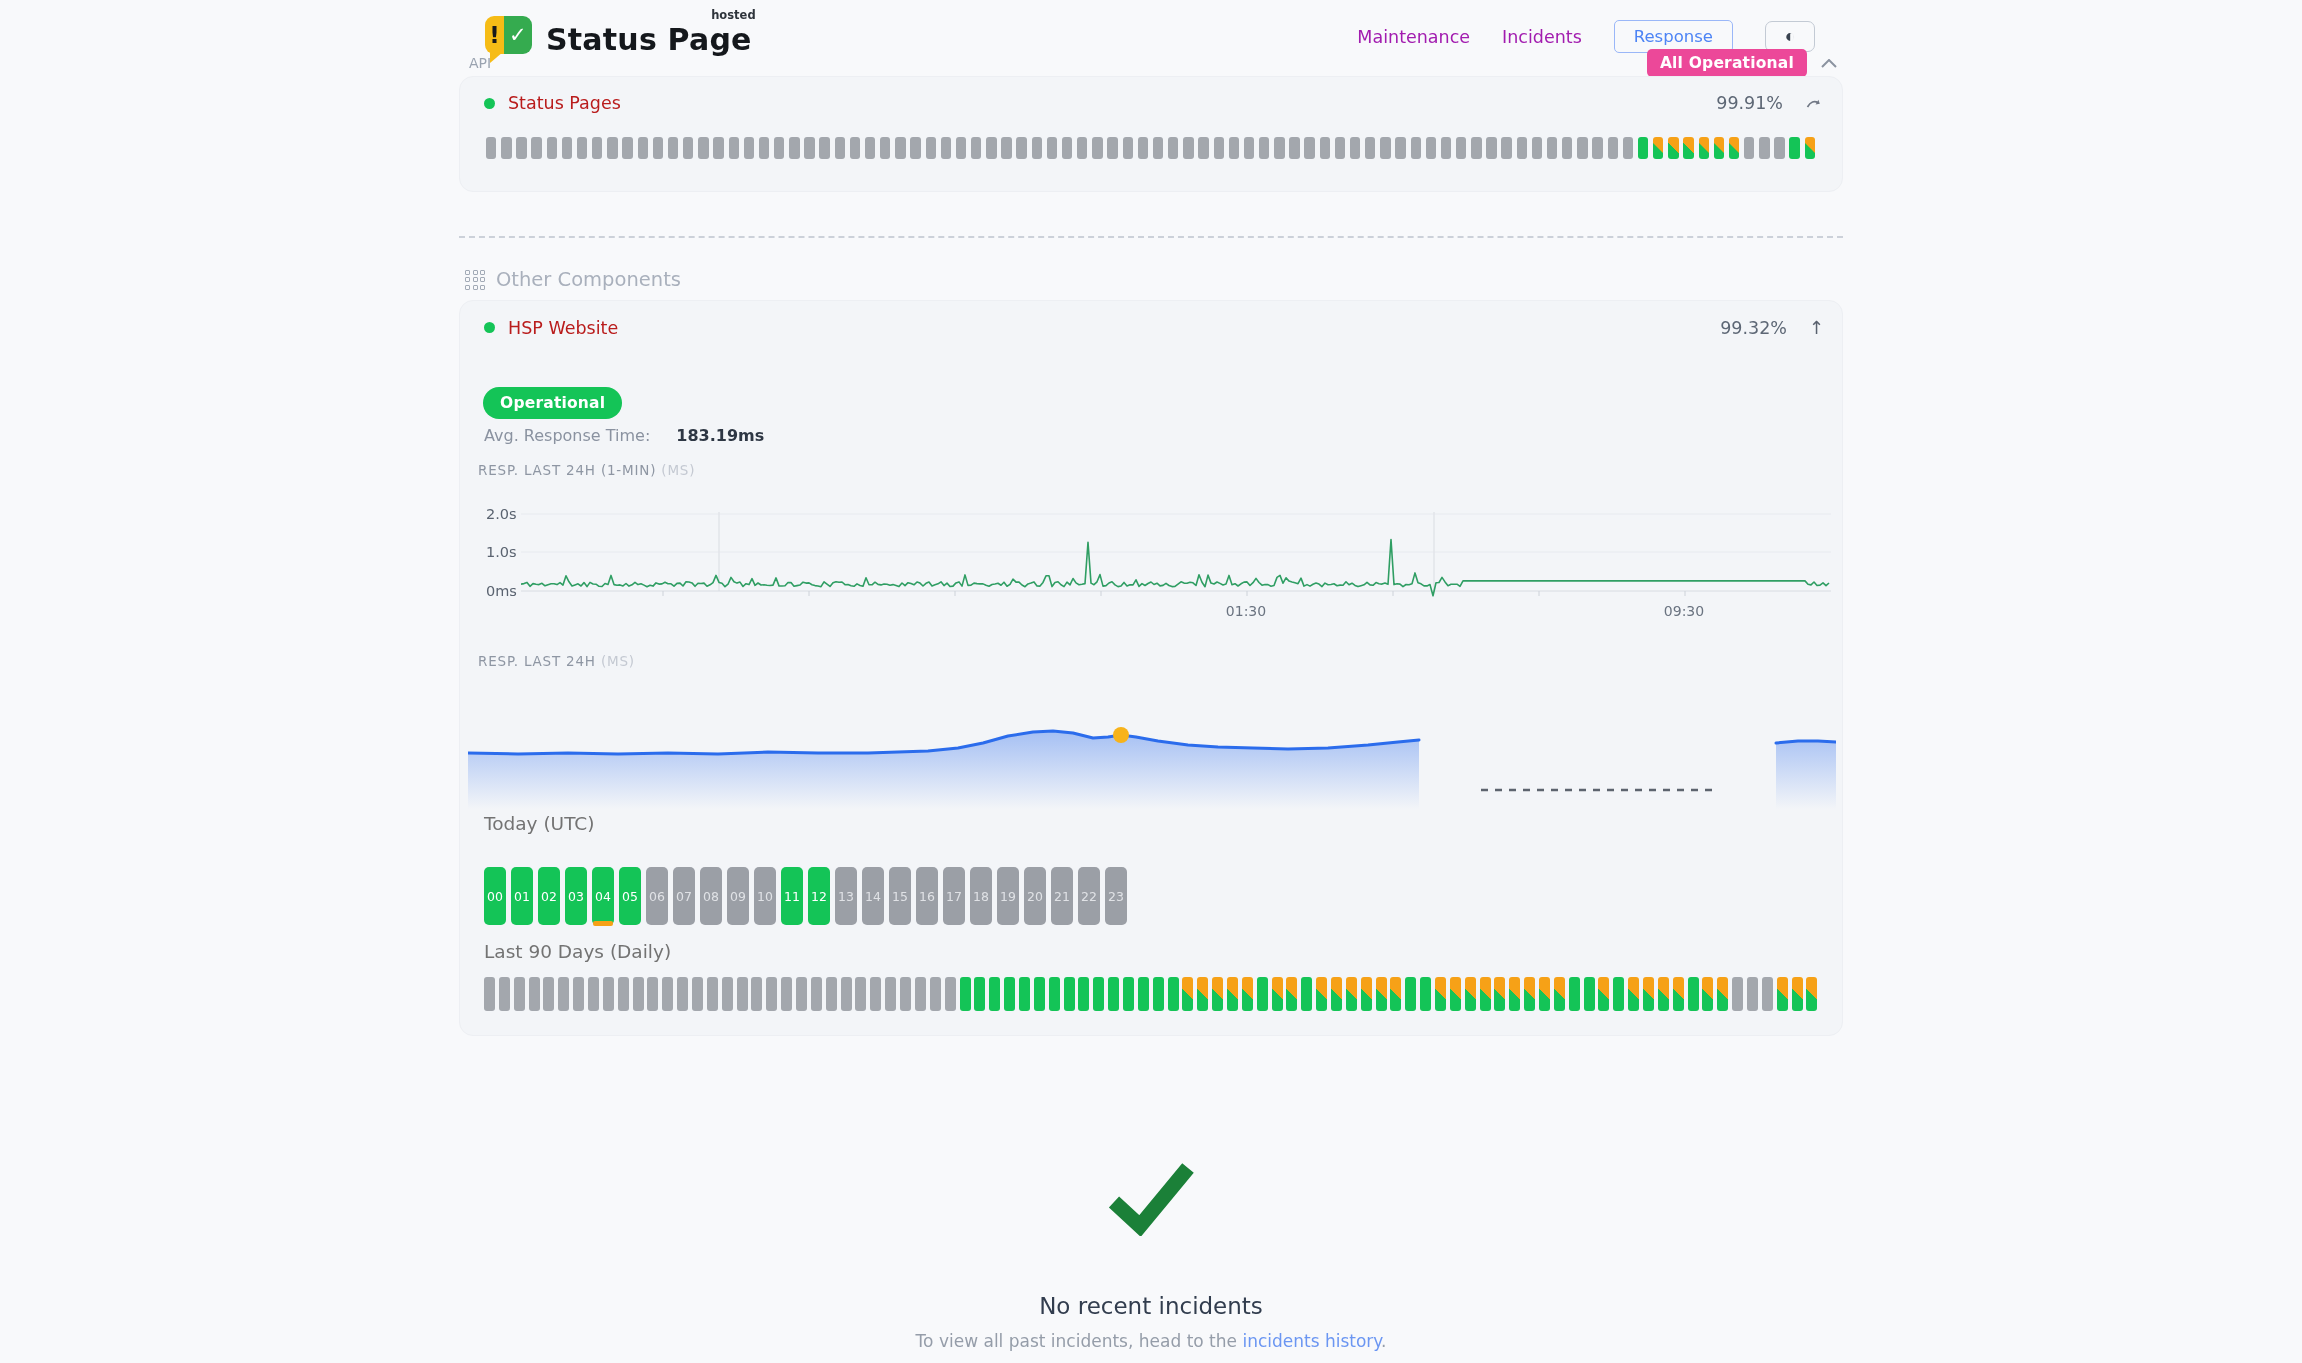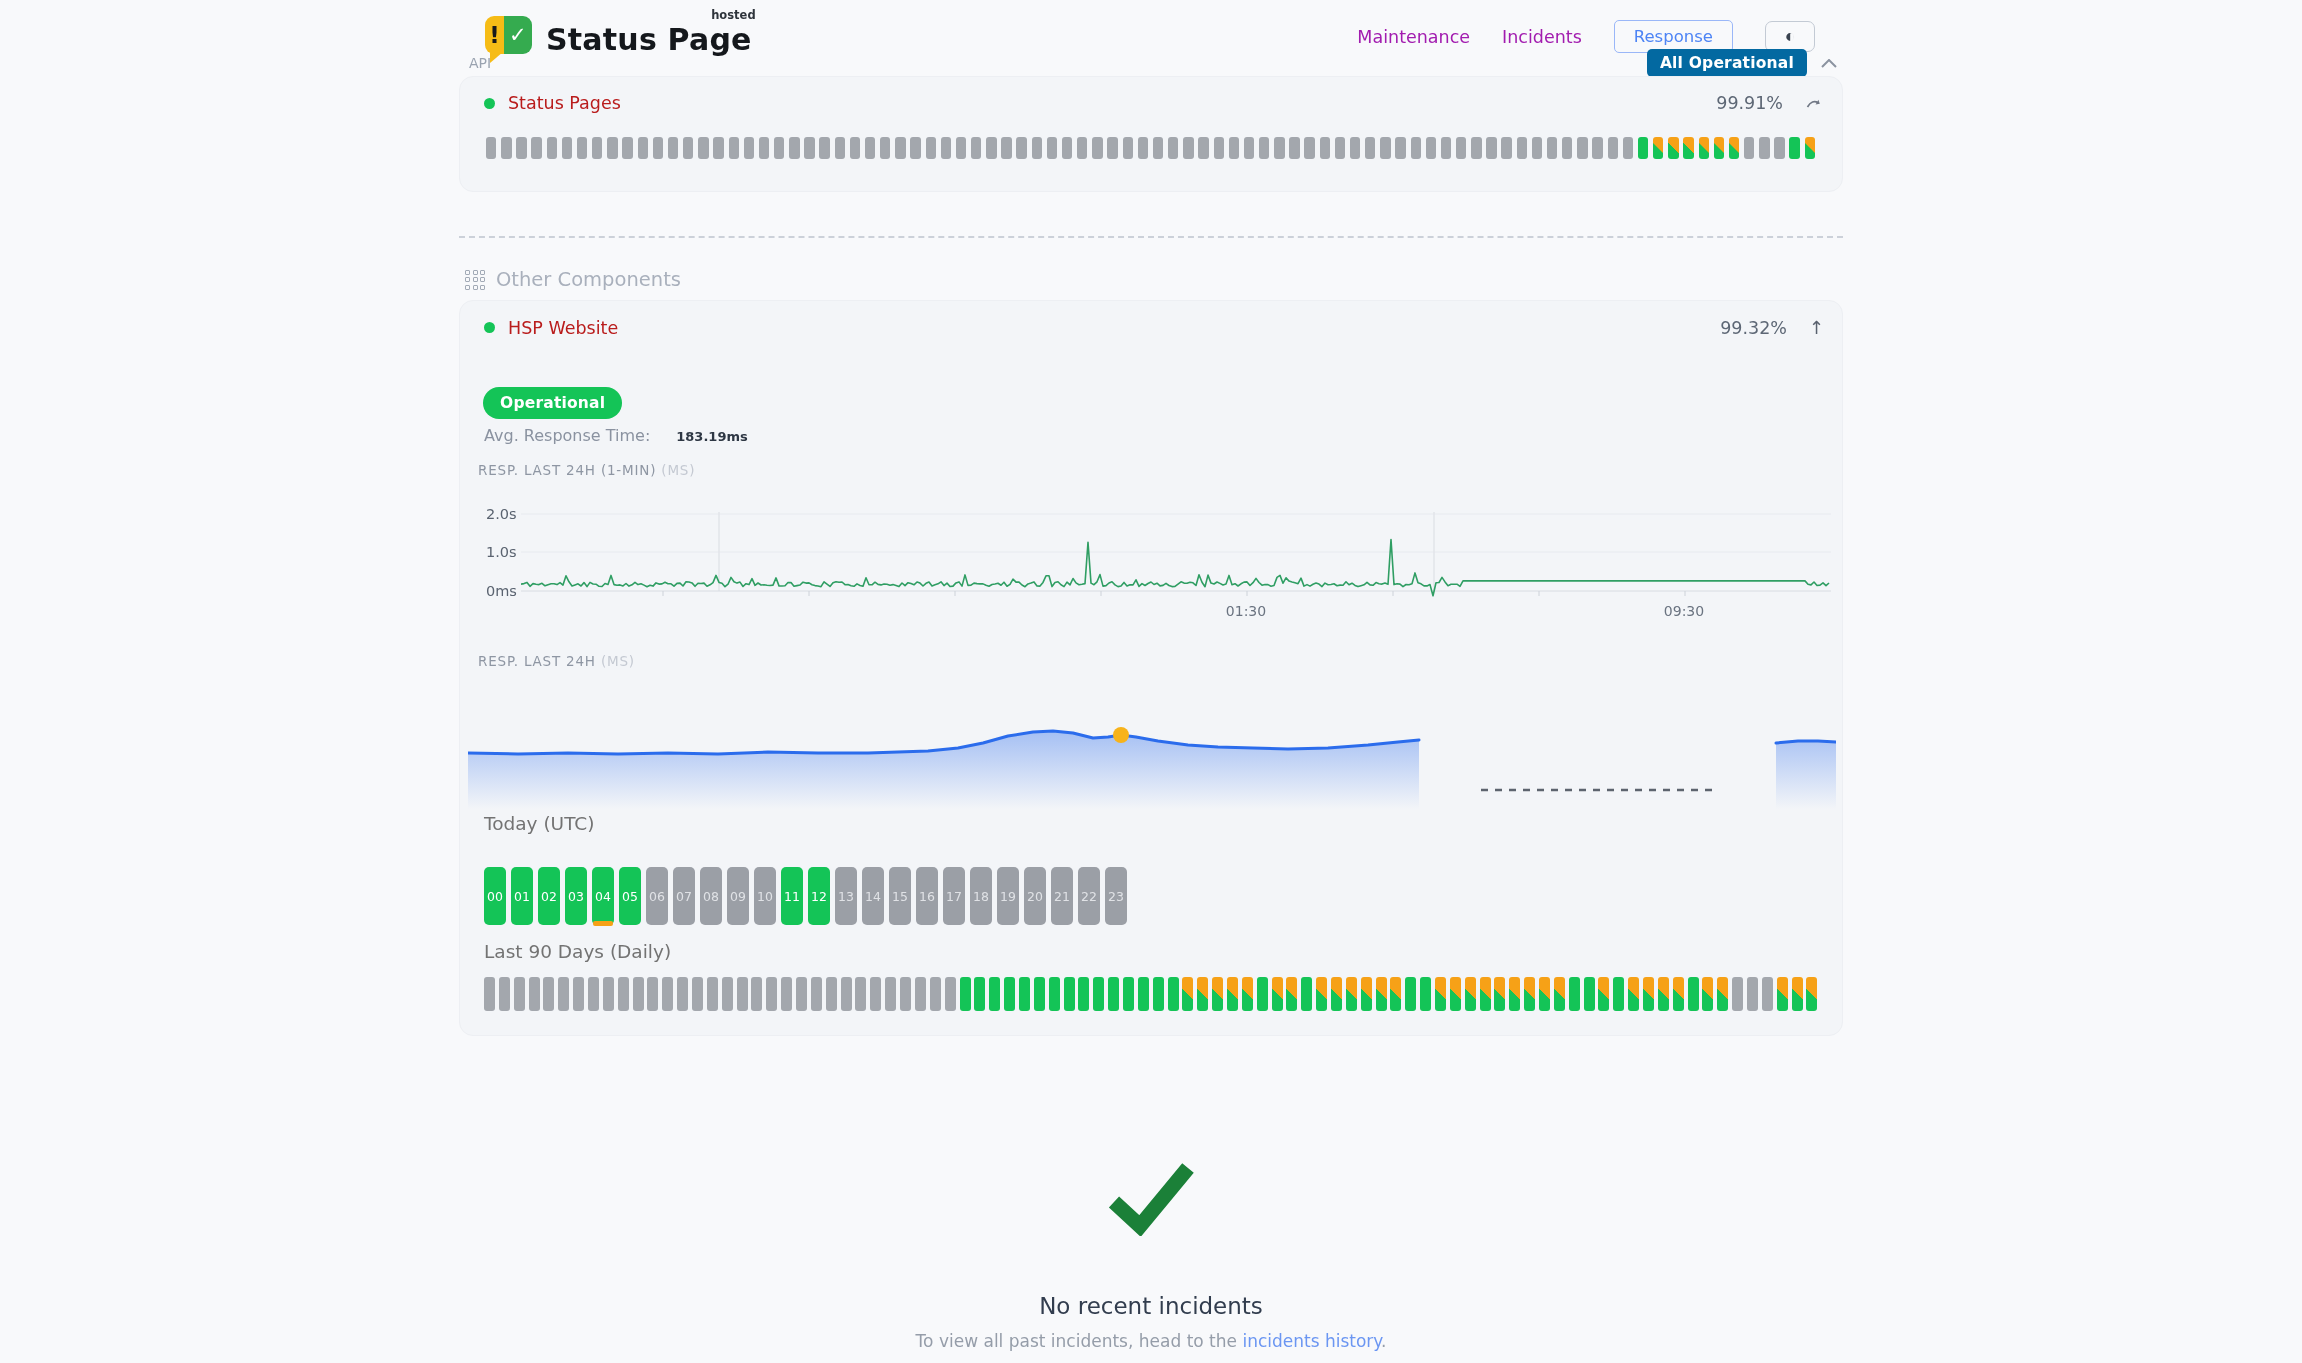--- a/index.html
+++ b/index.html
@@ -19,21 +19,21 @@
   .brand-sup { position: absolute; top: -2px; right: -4px; font-size: 11.5px; font-weight: 600; color: #2e343b; }
 
   .nav { position: absolute; right: 28px; top: 20px; display: flex; align-items: center; gap: 32px; }
   .nav-link { font-size: 17.5px; color: #a21caf; cursor: pointer; }
   .subscribe-btn { font-size: 16.5px; color: #4d84f5; border: 1.5px solid #9ab7f8; border-radius: 5px; padding: 6px 19px; background: transparent; cursor: pointer; font-family: inherit; }
   .theme-btn { width: 50px; height: 31px; border: 1.5px solid #c3cad4; border-radius: 7px; background: transparent; display: flex; align-items: center; justify-content: center; font-size: 18px; color: #39424f; cursor: pointer; }
 
   .status-row { position: absolute; top: 49px; left: 10px; right: 6px; display: flex; justify-content: space-between; align-items: center; }
   .group-label { font-size: 14px; color: #9aa3b0; font-weight: 500; }
   .status-right { display: flex; align-items: center; gap: 14px; }
-  .overall-badge { background: #0369a1; color: #fff; font-size: 15.5px; font-weight: 700; padding: 5px 13px; border-radius: 5px; letter-spacing: 0.2px; cursor: pointer; }
+  .overall-badge { background: #ec4899; color: #fff; font-size: 15.5px; font-weight: 700; padding: 5px 13px; border-radius: 5px; letter-spacing: 0.2px; cursor: pointer; }
 
   
   .card { position: absolute; left: 0; width: 1384px; background: #f3f5f8; border: 1px solid #edeff3; border-radius: 14px; }
   .card-api { top: 76px; height: 116px; }
   .card-main { top: 300px; height: 736px; }
 
   .comp-row { position: absolute; top: 16px; left: 24px; right: 18px; display: flex; align-items: center; }
   .dot { width: 11px; height: 11px; border-radius: 50%; background: #14c457; margin-right: 13px; flex: 0 0 auto; }
   .comp-name { font-size: 17.5px; color: #b91c1c; font-weight: 400; }
   .comp-spacer { flex: 1; }
@@ -50,21 +50,21 @@
 
   .section-header { position: absolute; top: 268px; left: 6px; display: flex; align-items: center; gap: 11px; }
   .grid-icon { display: grid; grid-template-columns: repeat(3, 5px); grid-template-rows: repeat(3, 5px); gap: 2.5px; }
   .grid-icon i { width: 5px; height: 5px; border: 1.4px solid #a2aab6; border-radius: 1px; }
   .section-title { font-size: 19.5px; color: #a9b0bc; font-weight: 500; }
 
   
   .op-badge { position: absolute; top: 86px; left: 23px; background: #14c457; color: #fff; font-size: 15.5px; font-weight: 700; padding: 7px 17px; border-radius: 999px; letter-spacing: 0.2px; }
   .avg-row { position: absolute; top: 125px; left: 24px; display: flex; align-items: baseline; gap: 16px; }
   .avg-label { font-size: 16px; color: #8a92a0; }
-  .avg-value { font-size: 13px; color: #2e3744; font-weight: 600; margin-left: 10px; }
+  .avg-value { font-size: 16px; color: #2e3744; font-weight: 600; margin-left: 10px; }
 
   .chart-label { position: absolute; left: 18px; font-size: 13.5px; color: #8e96a3; letter-spacing: 0.8px; font-weight: 500; }
   .chart-label .unit { color: #c4c9d2; }
   .chart1-label { top: 161px; }
   .chart2-label { top: 352px; }
 
   .chart1 { position: absolute; top: 196px; left: 24px; width: 1336px; height: 132px; }
   .ytick { position: absolute; left: 2px; font-size: 14.5px; color: #5a6370; transform: translateY(-50%); }
   .chart1 svg { position: absolute; left: 37px; top: 9px; }
   .xtick { position: absolute; top: 106px; font-size: 14px; color: #6a7380; transform: translateX(-50%); }

